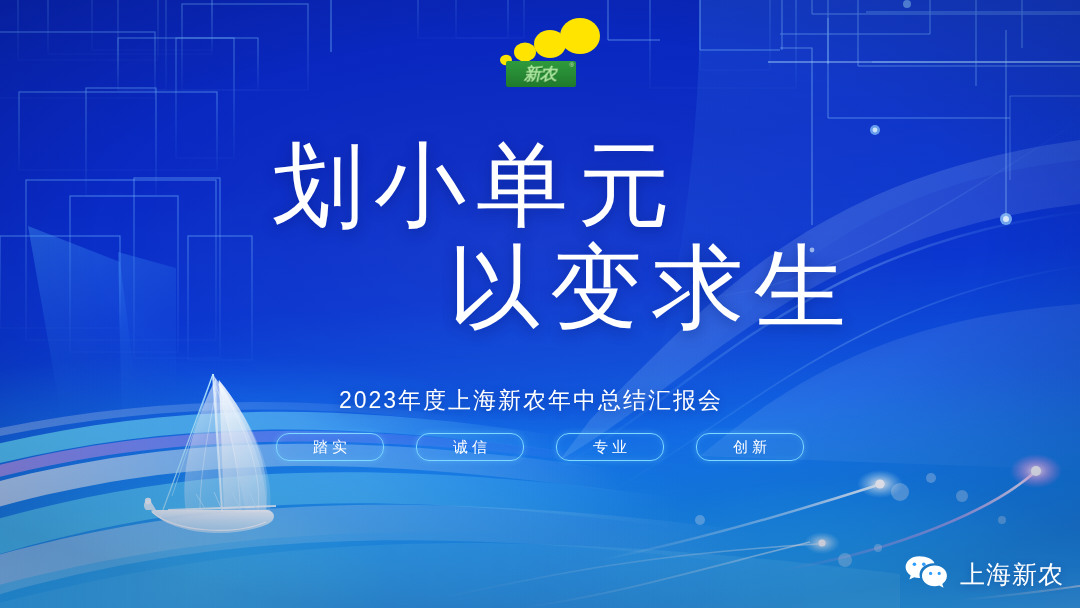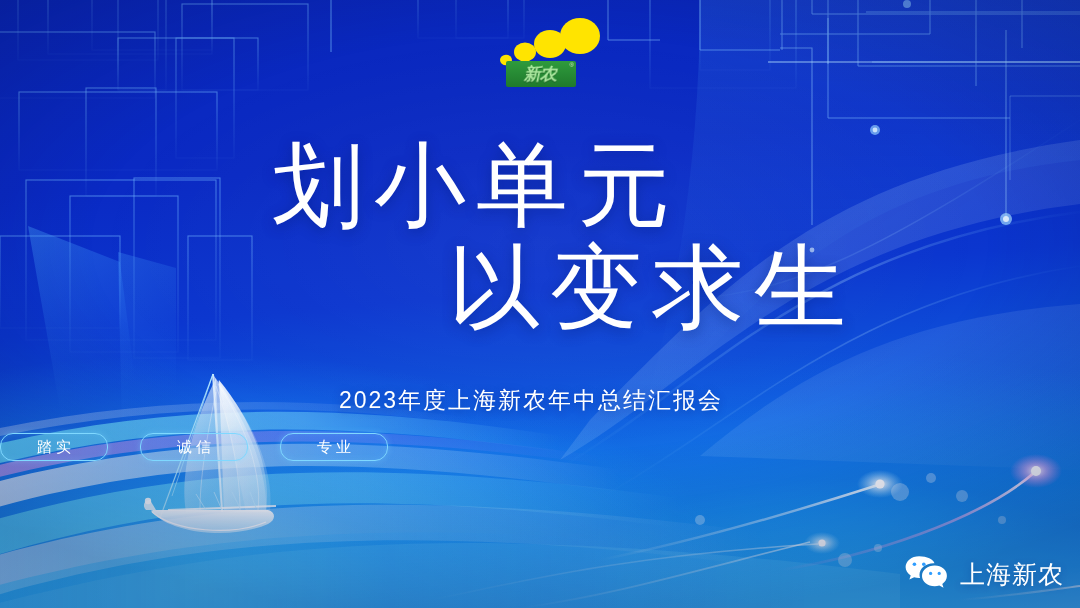--- a/index.html
+++ b/index.html
@@ -56,21 +56,21 @@
   
   #subtitle{
     position:absolute;left:0;top:385px;width:1062px;text-align:center;
     color:#ffffff;font-size:23px;letter-spacing:2px;
     text-shadow:0 2px 8px rgba(3,24,110,.4);
   }
 
   
   #tags{
     position:absolute;left:0;top:433px;width:1080px;
-    display:flex;justify-content:flex-start;gap:32px;
+    display:flex;justify-content:center;gap:32px;
   }
   .tag{
     min-width:78px;height:26px;padding:0 14px;
     border:1.4px solid #7fd8ff;border-radius:13px;
     display:flex;align-items:center;justify-content:center;
     color:#ffffff;font-size:15px;letter-spacing:4px;text-indent:4px;
     box-shadow:0 0 6px rgba(120,215,255,.35), inset 0 0 6px rgba(120,215,255,.18);
     background:rgba(90,180,255,.06);
   }
 
@@ -355,20 +355,21 @@
     <div class="hl-line hl-1">划小单元</div>
     <div class="hl-line hl-2">以变求生</div>
   </div>
 
   <div id="subtitle">2023年度上海新农年中总结汇报会</div>
 
   <div id="tags">
     <div class="tag">踏实</div>
     <div class="tag">诚信</div>
     <div class="tag">专业</div>
+    <div class="tag">创新</div>
   </div>
 
   <div id="wechat">
     <span>
       <svg width="46" height="36" viewBox="0 0 46 36">
         <g fill="#ffffff">
           <path d="M15.2 2.2C7.6 2.2 1.6 7.1 1.6 13.1c0 3.4 2 6.4 5.1 8.4l-1.3 4.1 4.7-2.4c1.6.4 3.3.7 5.1.7h.9c-.4-1-.6-2.1-.6-3.2 0-6.4 6.3-11.5 14-11.5h1C29.3 5.1 22.9 2.2 15.2 2.2z"></path>
           <path d="M30.7 11.6c-7 0-12.7 4.6-12.7 10.3 0 5.7 5.7 10.3 12.7 10.3 1.6 0 3.2-.3 4.6-.7l4.2 2.2-1.2-3.7c2.8-1.9 4.6-4.7 4.6-7.9.2-5.9-5.4-10.5-12.2-10.5z"></path>
         </g>
         <g fill="#2f9dff">

